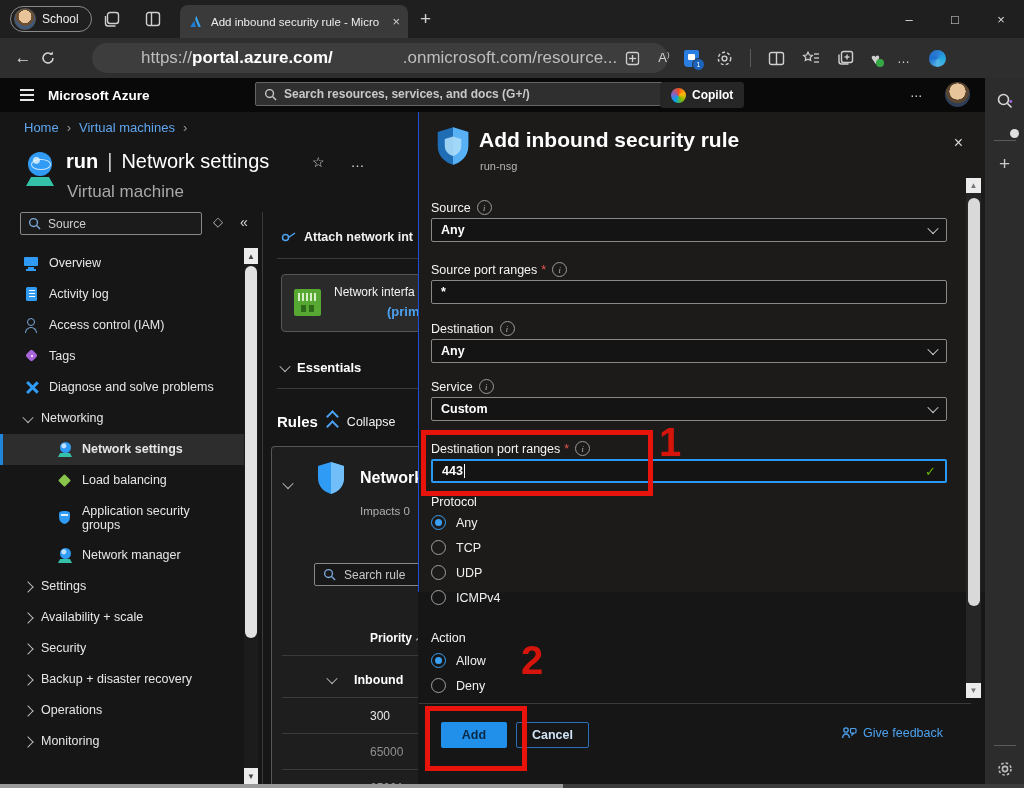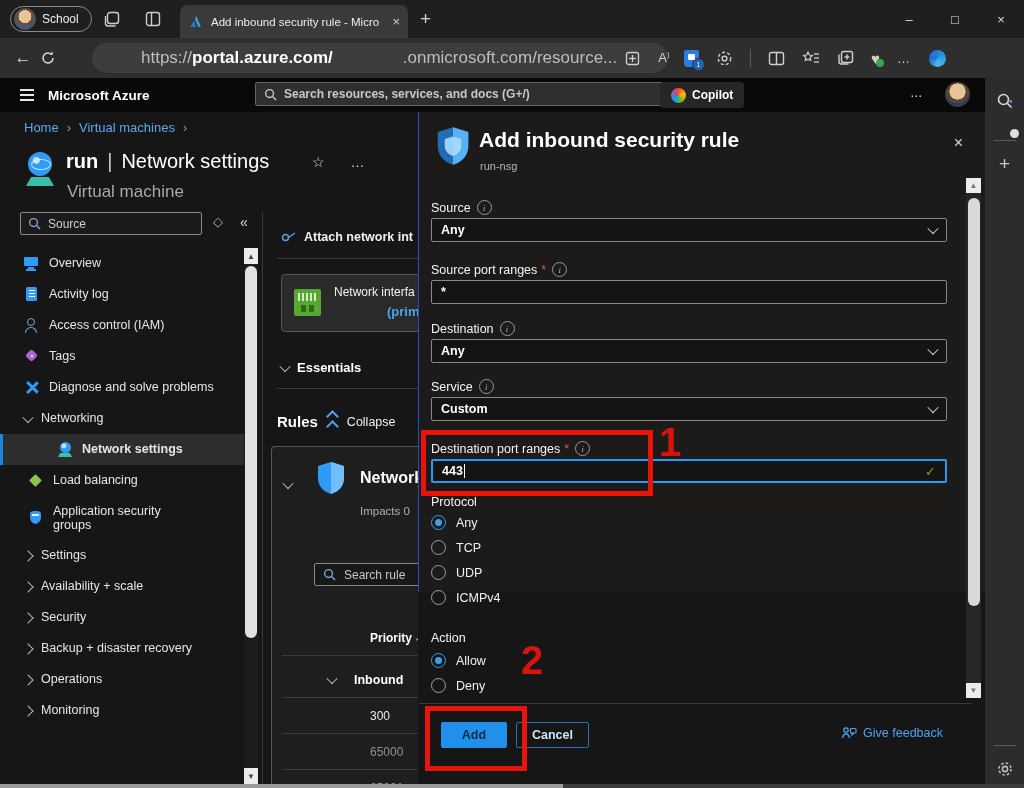--- a/index.html
+++ b/index.html
@@ -77,21 +77,21 @@
   .pt-actions{position:absolute;left:312px;top:42px;display:flex;gap:26px;color:#d8d8d8;font-size:14px;}
   .page-sub{position:absolute;left:67px;top:70px;font-size:17px;color:#a8a8a8;}
 
   
   .menu-search{position:absolute;left:20px;top:100px;width:182px;height:23px;border:1px solid #8a8886;border-radius:2px;
     display:flex;align-items:center;gap:7px;padding:0 7px;box-sizing:border-box;color:#cfcfcf;font-size:12px;background:#1b1b1b;}
   .menu-search-extra{position:absolute;left:213px;top:102px;color:#b8b8b8;font-size:13px;}
   .menu-collapse{position:absolute;left:240px;top:102px;color:#d8d8d8;font-size:14px;}
   .menu-list{position:absolute;left:0;top:136px;width:244px;}
   .mi{min-height:31px;display:flex;align-items:center;gap:9px;padding-left:24px;color:#e6e6e6;box-sizing:border-box;}
-  .mi.child{padding-left:28px;}
+  .mi.child{padding-left:57px;}
   .mi.selected{background:#2d2d2d;border-left:3px solid #1f85d8;padding-left:54px;font-weight:bold;}
   .mi .mi-label{line-height:1.15;}
   .mi.wrap{min-height:44px;}
   .mi.wrap .mi-label{max-width:145px;}
   .micon{position:relative;width:16px;height:15px;flex:0 0 16px;}
   .chev{display:inline-block;width:7px;height:7px;border-right:1.6px solid #b8b8b8;border-bottom:1.6px solid #b8b8b8;flex:0 0 7px;}
   .chev.down{transform:rotate(45deg) translate(-1px,-1px);}
   .chev.right{transform:rotate(-45deg);}
 
   .overview-icon::before{content:"";position:absolute;left:0;top:1px;width:14px;height:9px;background:#2f9bf4;border-radius:1px;}
@@ -388,20 +388,24 @@
           <span class="mi-label">Network settings</span>
         </div>
         <div class="mi child">
           <span class="micon load-balancing-icon"></span>
           <span class="mi-label">Load balancing</span>
         </div>
         <div class="mi child wrap">
           <span class="micon asg-icon"></span>
           <span class="mi-label">Application security groups</span>
         </div>
+        <div class="mi child">
+          <span class="micon network-manager-icon"></span>
+          <span class="mi-label">Network manager</span>
+        </div>
         <div class="mi">
           <span class="chev right"></span>
           <span class="mi-label">Settings</span>
         </div>
         <div class="mi">
           <span class="chev right"></span>
           <span class="mi-label">Availability + scale</span>
         </div>
         <div class="mi">
           <span class="chev right"></span>

